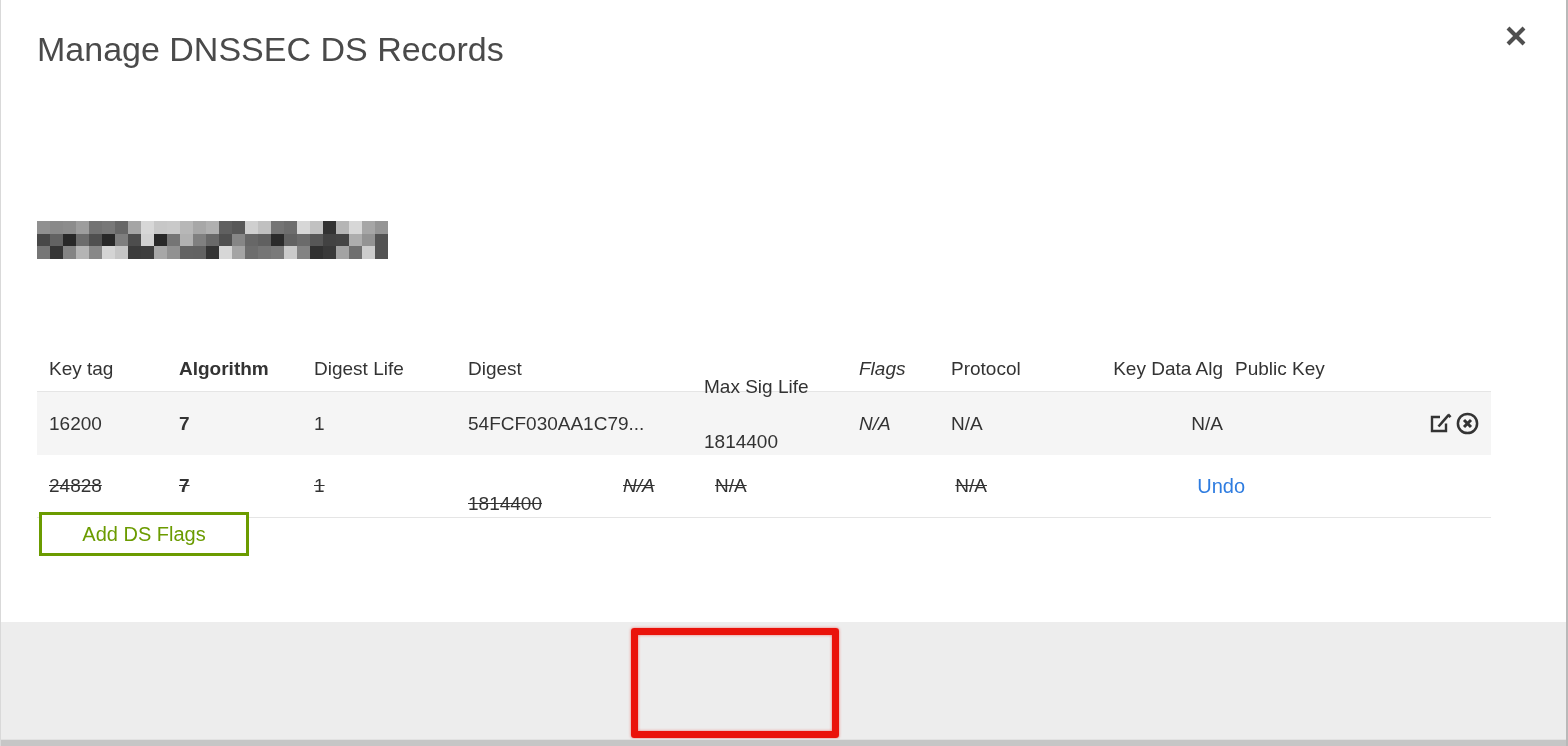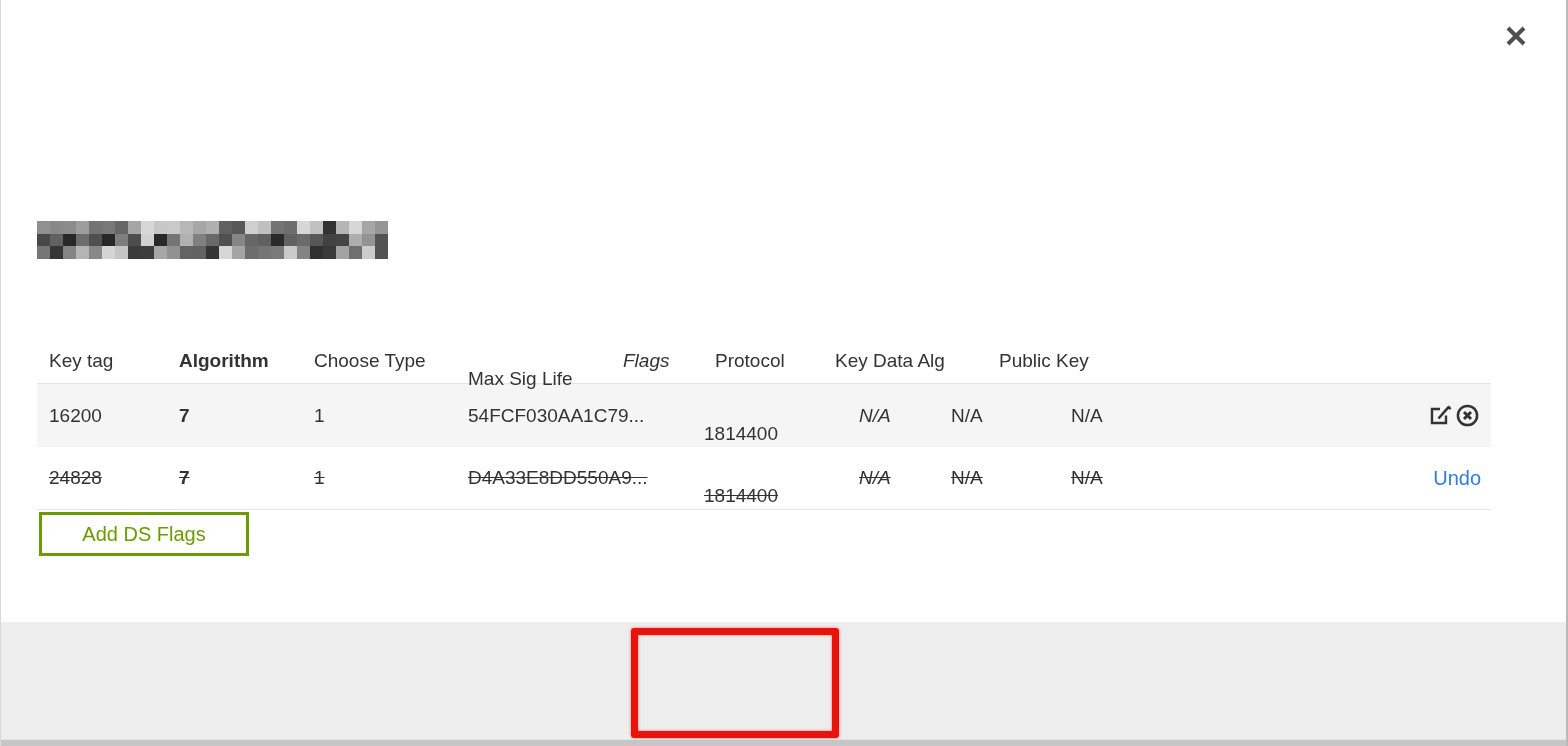--- a/index.html
+++ b/index.html
@@ -56,21 +56,21 @@
     position: absolute;
     left: 36px;
     top: 286px;
     font-size: 21px;
     color: #333;
   }
   
   .ds-table {
     position: absolute;
     left: 36px;
-    top: 338px;
+    top: 346px;
     width: 1454px;
   }
   .t-row {
     display: flex;
     align-items: center;
     width: 100%;
   }
   .t-head { height: 46px; border-bottom: 1px solid #e5e5e5; }
   .t-head .cell { font-size: 19px; color: #333; }
   .t-body-row { height: 63px; font-size: 19px; }
@@ -78,21 +78,21 @@
   .row-deleted { border-bottom: 1px solid #e5e5e5; }
   .row-deleted .cell-text { text-decoration: line-through; }
   .cell { padding-left: 12px; overflow: hidden; white-space: nowrap; }
   .c-keytag      { width: 130px; }
   .c-algorithm   { width: 135px; font-weight: bold; }
   .c-digesttype  { width: 154px; }
   .c-digest      { width: 236px; }
   .c-maxsiglife  { width: 155px; margin-top: 36px; }
   .c-flags       { width: 92px; font-style: italic;  }
   .c-protocol    { width: 120px; }
-  .c-keydataalg  { width: 164px; }
+  .c-keydataalg  { width: 164px; text-align: right; }
   .c-publickey   { width: 158px; }
   .c-actions     { width: 110px; display: flex; justify-content: flex-end; align-items: center; padding-right: 10px; }
   .icon-btn { cursor: pointer; display: inline-flex; align-items: center; }
   .link {
     color: #2e7ce0;
     font-size: 20px;
     cursor: pointer;
     text-decoration: none;
   }
   
@@ -140,39 +140,41 @@
     height: 7px;
     background: #c6c6c6;
     border-top: 1px solid #e2e2e2;
   }
 </style>
 </head>
 <body>
 
 <div class="screen">
 
+  <h1 class="dialog-title">Manage DNSSEC DS Records</h1>
 
   <div class="close-btn">
     <span>
       <svg width="26" height="26" viewBox="0 0 26 26">
         <line x1="5" y1="5" x2="21" y2="21" stroke="#4f4f4f" stroke-width="4"></line>
         <line x1="21" y1="5" x2="5" y2="21" stroke="#4f4f4f" stroke-width="4"></line>
       </svg>
     </span>
   </div>
 
   <div class="redacted-domain" id="redacted"><i style="background:rgb(144,144,144)"></i><i style="background:rgb(137,137,137)"></i><i style="background:rgb(140,140,140)"></i><i style="background:rgb(157,157,157)"></i><i style="background:rgb(115,115,115)"></i><i style="background:rgb(120,120,120)"></i><i style="background:rgb(103,103,103)"></i><i style="background:rgb(165,165,165)"></i><i style="background:rgb(215,215,215)"></i><i style="background:rgb(199,199,199)"></i><i style="background:rgb(201,201,201)"></i><i style="background:rgb(183,183,183)"></i><i style="background:rgb(167,167,167)"></i><i style="background:rgb(176,176,176)"></i><i style="background:rgb(96,96,96)"></i><i style="background:rgb(88,88,88)"></i><i style="background:rgb(207,207,207)"></i><i style="background:rgb(192,192,192)"></i><i style="background:rgb(116,116,116)"></i><i style="background:rgb(109,109,109)"></i><i style="background:rgb(215,215,215)"></i><i style="background:rgb(193,193,193)"></i><i style="background:rgb(50,50,50)"></i><i style="background:rgb(181,181,181)"></i><i style="background:rgb(215,215,215)"></i><i style="background:rgb(166,166,166)"></i><i style="background:rgb(149,149,149)"></i><i style="background:rgb(72,72,72)"></i><i style="background:rgb(98,98,98)"></i><i style="background:rgb(40,40,40)"></i><i style="background:rgb(108,108,108)"></i><i style="background:rgb(80,80,80)"></i><i style="background:rgb(40,40,40)"></i><i style="background:rgb(126,126,126)"></i><i style="background:rgb(77,77,77)"></i><i style="background:rgb(209,209,209)"></i><i style="background:rgb(40,40,40)"></i><i style="background:rgb(117,117,117)"></i><i style="background:rgb(177,177,177)"></i><i style="background:rgb(128,128,128)"></i><i style="background:rgb(105,105,105)"></i><i style="background:rgb(80,80,80)"></i><i style="background:rgb(134,134,134)"></i><i style="background:rgb(103,103,103)"></i><i style="background:rgb(96,96,96)"></i><i style="background:rgb(42,42,42)"></i><i style="background:rgb(98,98,98)"></i><i style="background:rgb(107,107,107)"></i><i style="background:rgb(87,87,87)"></i><i style="background:rgb(66,66,66)"></i><i style="background:rgb(68,68,68)"></i><i style="background:rgb(173,173,173)"></i><i style="background:rgb(147,147,147)"></i><i style="background:rgb(83,83,83)"></i><i style="background:rgb(118,118,118)"></i><i style="background:rgb(53,53,53)"></i><i style="background:rgb(132,132,132)"></i><i style="background:rgb(180,180,180)"></i><i style="background:rgb(136,136,136)"></i><i style="background:rgb(212,212,212)"></i><i style="background:rgb(197,197,197)"></i><i style="background:rgb(59,59,59)"></i><i style="background:rgb(61,61,61)"></i><i style="background:rgb(167,167,167)"></i><i style="background:rgb(145,145,145)"></i><i style="background:rgb(99,99,99)"></i><i style="background:rgb(98,98,98)"></i><i style="background:rgb(52,52,52)"></i><i style="background:rgb(215,215,215)"></i><i style="background:rgb(164,164,164)"></i><i style="background:rgb(109,109,109)"></i><i style="background:rgb(117,117,117)"></i><i style="background:rgb(122,122,122)"></i><i style="background:rgb(202,202,202)"></i><i style="background:rgb(131,131,131)"></i><i style="background:rgb(49,49,49)"></i><i style="background:rgb(57,57,57)"></i><i style="background:rgb(163,163,163)"></i><i style="background:rgb(111,111,111)"></i><i style="background:rgb(204,204,204)"></i><i style="background:rgb(83,83,83)"></i></div>
 
 
   <div class="ds-table">
 
     <div class="t-row t-head">
       <div class="cell c-keytag">Key tag</div>
       <div class="cell c-algorithm">Algorithm</div>
-      <div class="cell c-digesttype">Choose Type</div>
+      <div class="cell c-digesttype">Digest Life</div>
+      <div class="cell c-digest">Digest</div>
       <div class="cell c-maxsiglife">Max Sig Life</div>
       <div class="cell c-flags">Flags</div>
       <div class="cell c-protocol">Protocol</div>
       <div class="cell c-keydataalg">Key Data Alg</div>
       <div class="cell c-publickey">Public Key</div>
       <div class="cell c-actions"></div>
     </div>
 
     <div class="t-row t-body-row row-shaded">
       <div class="cell c-keytag"><span class="cell-text">16200</span></div>
@@ -199,21 +201,20 @@
             <line x1="17" y1="10" x2="10" y2="17" stroke="#333" stroke-width="3"></line>
           </svg>
         </span>
       </div>
     </div>
 
     <div class="t-row t-body-row row-deleted">
       <div class="cell c-keytag"><span class="cell-text">24828</span></div>
       <div class="cell c-algorithm"><span class="cell-text">7</span></div>
       <div class="cell c-digesttype"><span class="cell-text">1</span></div>
-      <div class="cell c-digest"><span class="cell-text">D4A33E8DD550A9...</span></div>
       <div class="cell c-maxsiglife"><span class="cell-text">1814400</span></div>
       <div class="cell c-flags"><span class="cell-text">N/A</span></div>
       <div class="cell c-protocol"><span class="cell-text">N/A</span></div>
       <div class="cell c-keydataalg"><span class="cell-text">N/A</span></div>
       <div class="cell c-publickey"><span class="cell-text"></span></div>
       <div class="cell c-actions">
         <a class="link">Undo</a>
       </div>
     </div>
 

